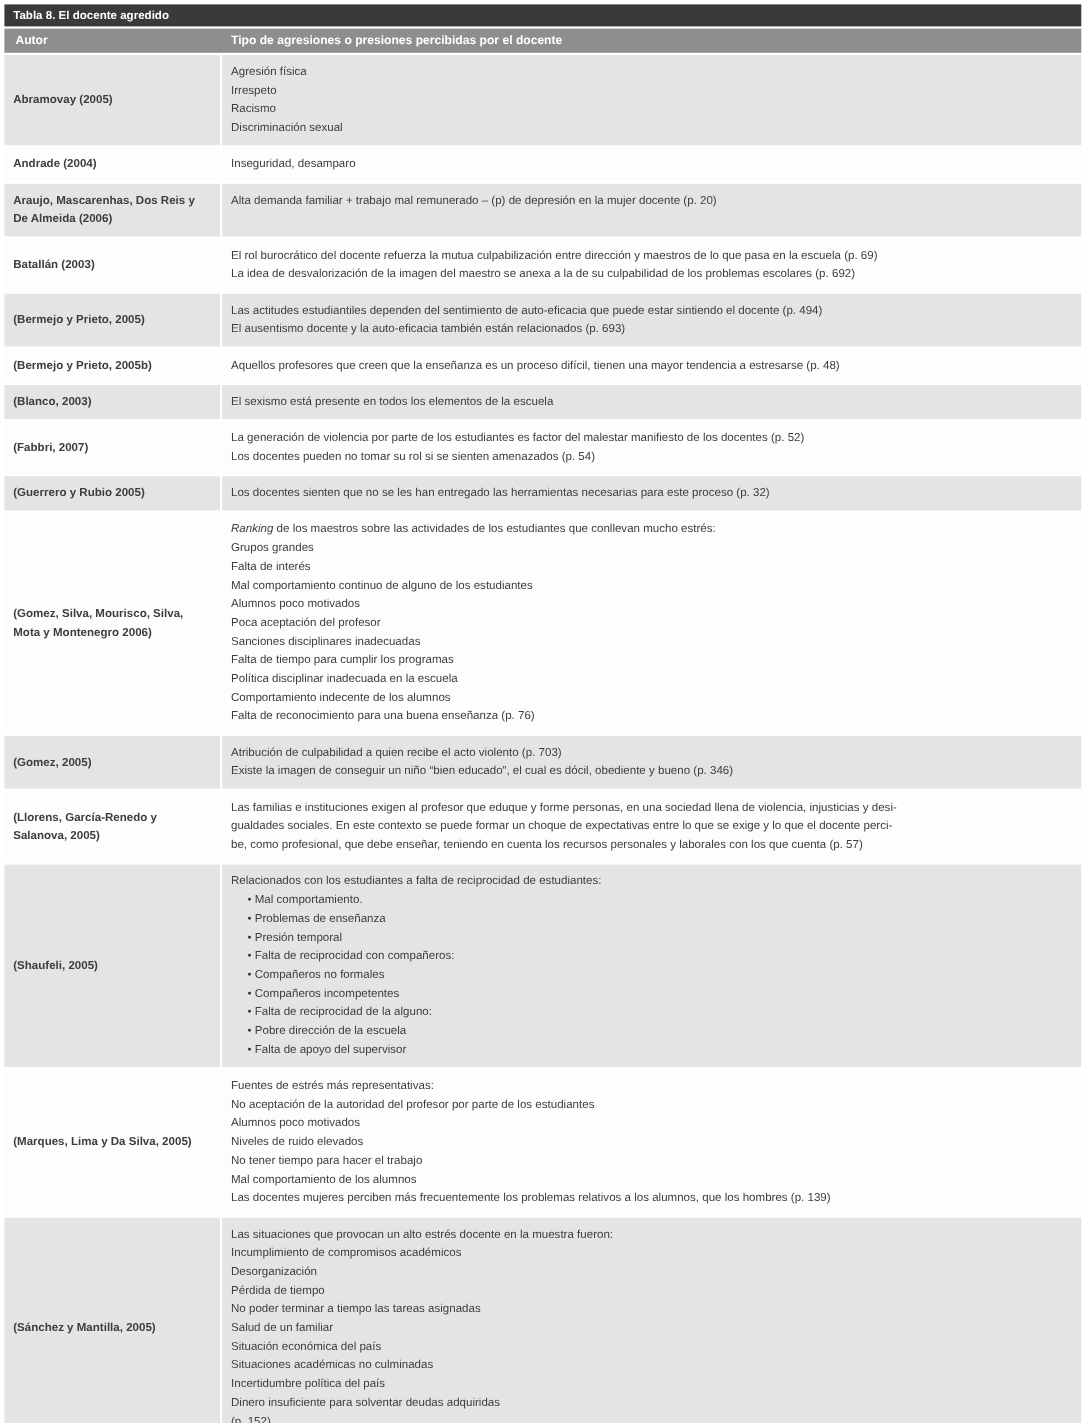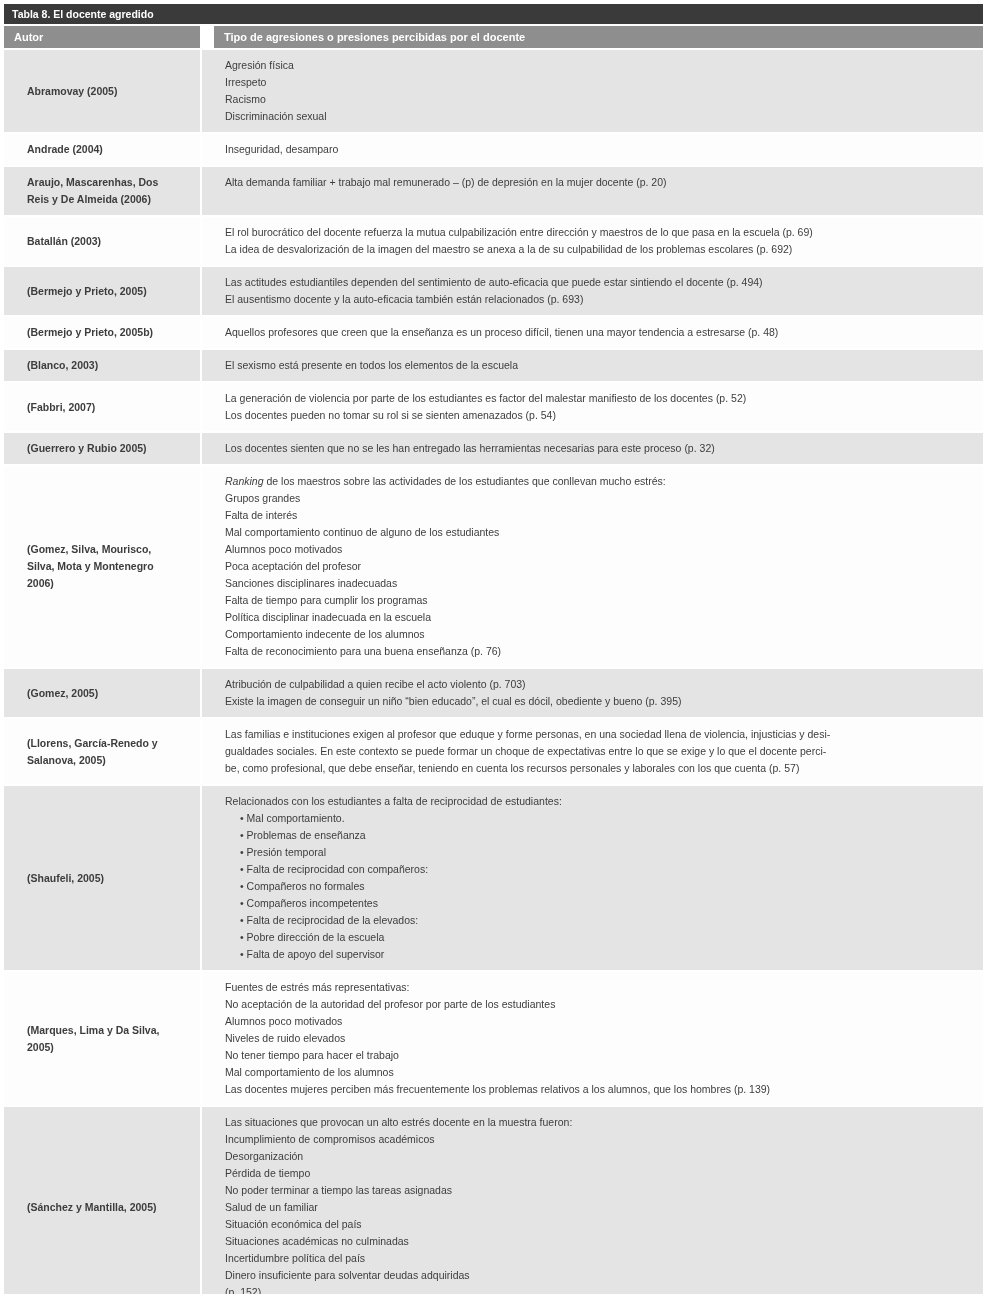--- a/index.html
+++ b/index.html
@@ -15,42 +15,42 @@
     background: #3a3a3a;
     color: #ffffff;
     font-weight: bold;
     font-size: 10.5px;
     line-height: 13px;
     padding: 4px 8px 3px 8px;
     margin-bottom: 2px;
   }
   .header-row {
     display: flex;
-    gap: 14px;
+    gap: 0;
     margin-bottom: 2px;
   }
   .head {
     background: #8e8e8e;
     color: #ffffff;
     font-weight: bold;
     font-size: 11px;
     line-height: 14px;
     padding: 4px 10px;
   }
   .cell.author-col { flex: 0 0 196px; width: 196px; }
   .cell.content-col { flex: 1 1 auto; min-width: 0; }
   .row {
     display: flex;
     gap: 2px;
     margin-bottom: 2px;
   }
   .row .cell {
     font-size: 10.5px;
     line-height: 17px;
-    padding: 7px 23px;
+    padding: 7px 8px;
   }
   .row.shaded .cell { background: #e4e4e4; }
   .row.plain  .cell { background: #fdfdfd; align-items: center; }
   .author-cell {
     font-weight: bold;
     display: flex;
     align-items: center;
   }
   .content-cell .line { white-space: normal; }
   .content-cell .line.bullet { padding-left: 15px; }
@@ -162,21 +162,21 @@
           <div class="line">Comportamiento indecente de los alumnos</div>
           <div class="line">Falta de reconocimiento para una buena enseñanza (p. 76)</div>
         </div>
       </div>
       <div class="row shaded">
         <div class="cell author-col author-cell">
           <div>(Gomez, 2005)</div>
         </div>
         <div class="cell content-col content-cell">
           <div class="line">Atribución de culpabilidad a quien recibe el acto violento (p. 703)</div>
-          <div class="line">Existe la imagen de conseguir un niño “bien educado”, el cual es dócil, obediente y bueno (p. 395)</div>
+          <div class="line">Existe la imagen de conseguir un niño “bien educado”, el cual es dócil, obediente y bueno (p. 346)</div>
         </div>
       </div>
       <div class="row plain">
         <div class="cell author-col author-cell">
           <div>(Llorens, García-Renedo y Salanova, 2005)</div>
         </div>
         <div class="cell content-col content-cell">
           <div class="line">Las familias e instituciones exigen al profesor que eduque y forme personas, en una sociedad llena de violencia, injusticias y desi-</div>
           <div class="line">gualdades sociales. En este contexto se puede formar un choque de expectativas entre lo que se exige y lo que el docente perci-</div>
           <div class="line">be, como profesional, que debe enseñar, teniendo en cuenta los recursos personales y laborales con los que cuenta (p. 57)</div>
@@ -187,21 +187,21 @@
           <div>(Shaufeli, 2005)</div>
         </div>
         <div class="cell content-col content-cell">
           <div class="line">Relacionados con los estudiantes a falta de reciprocidad de estudiantes:</div>
           <div class="line bullet">• Mal comportamiento.</div>
           <div class="line bullet">• Problemas de enseñanza</div>
           <div class="line bullet">• Presión temporal</div>
           <div class="line bullet">• Falta de reciprocidad con compañeros:</div>
           <div class="line bullet">• Compañeros no formales</div>
           <div class="line bullet">• Compañeros incompetentes</div>
-          <div class="line bullet">• Falta de reciprocidad de la elevados:</div>
+          <div class="line bullet">• Falta de reciprocidad de la alguno:</div>
           <div class="line bullet">• Pobre dirección de la escuela</div>
           <div class="line bullet">• Falta de apoyo del supervisor</div>
         </div>
       </div>
       <div class="row plain">
         <div class="cell author-col author-cell">
           <div>(Marques, Lima y Da Silva, 2005)</div>
         </div>
         <div class="cell content-col content-cell">
           <div class="line">Fuentes de estrés más representativas:</div>

